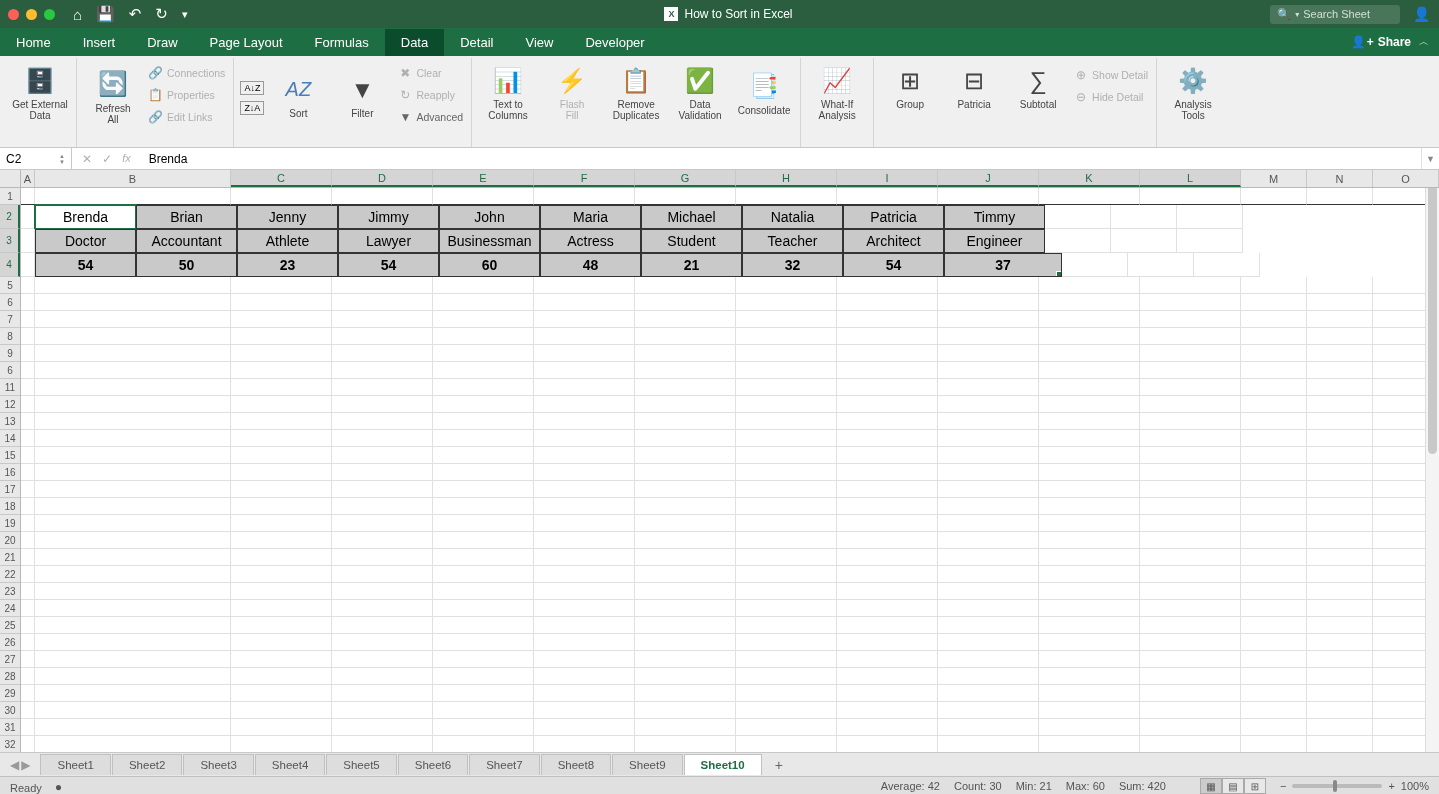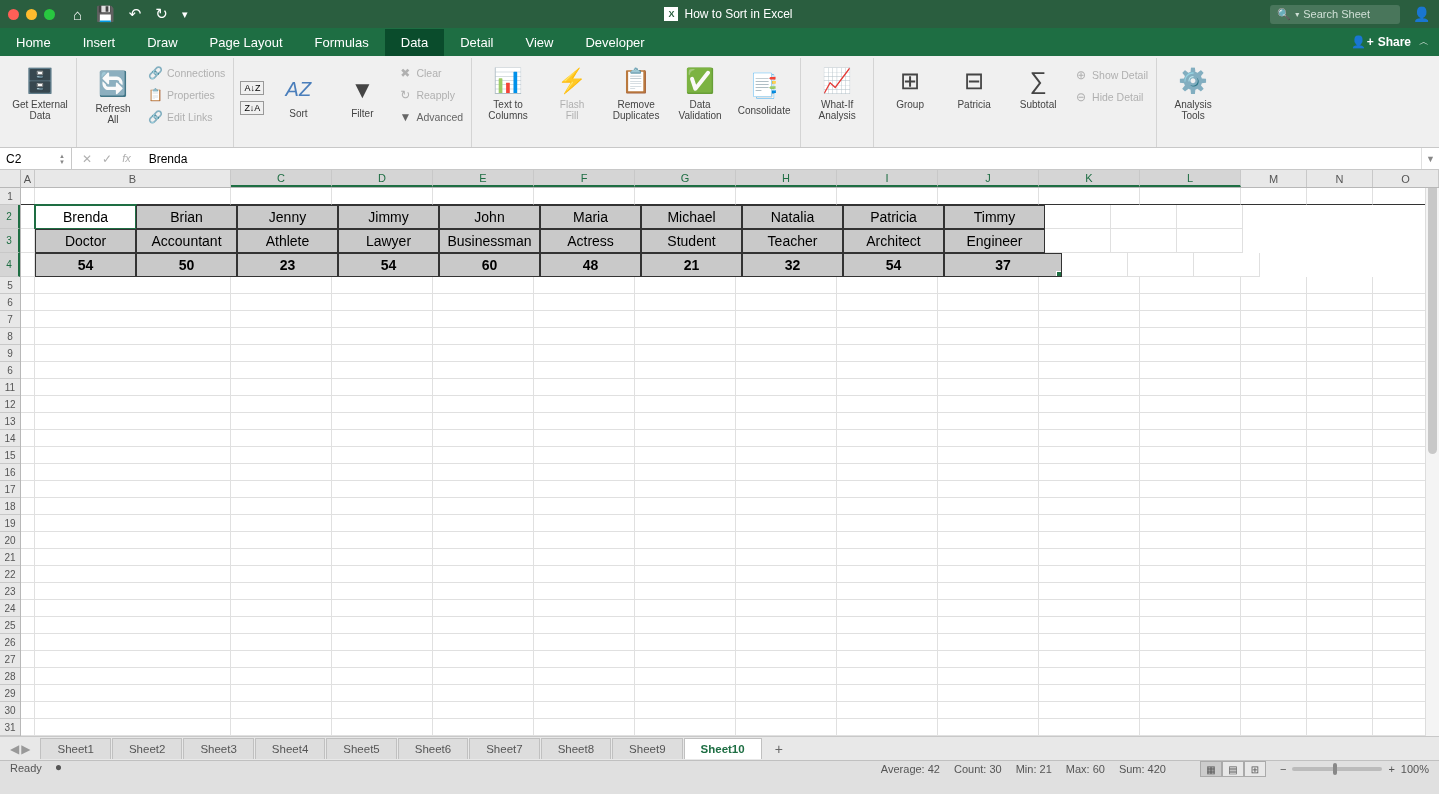--- a/index.html
+++ b/index.html
@@ -65,21 +65,21 @@
 .fill-handle { position: relative; }
 .fill-handle::after { content: ''; position: absolute; bottom: -3px; right: -3px; width: 6px; height: 6px; background: #1e6e43; border: 1px solid #fff; }
 
 .tab-bar { height: 24px; background: #e8e8e8; border-top: 1px solid #c8c8c8; display: flex; align-items: center; font-size: 11.5px; }
 .tab-nav { display: flex; gap: 2px; padding: 0 10px; color: #999; }
 .tab-nav span { cursor: pointer; font-size: 12px; }
 .tab { padding: 4px 16px; border: 1px solid #c0c0c0; border-bottom: none; background: #ddd; color: #555; cursor: pointer; margin-right: 1px; }
 .tab.active { background: #fff; color: #1e6e43; font-weight: bold; border-top: 1px solid #c0c0c0; }
 .tab-add { padding: 0 12px; color: #666; font-size: 14px; cursor: pointer; }
 
-.status-bar { height: 34px; background: #e0e0e0; border-top: 1px solid #c0c0c0; display: flex; align-items: flex-start; font-size: 11px; color: #555; padding: 0 10px; }
+.status-bar { height: 18px; background: #e0e0e0; border-top: 1px solid #c0c0c0; display: flex; align-items: flex-end; font-size: 11px; color: #555; padding: 0 10px; }
 .status-left { display: flex; gap: 14px; align-items: center; }
 .status-right { margin-left: auto; display: flex; gap: 14px; align-items: center; }
 .view-btns { display: flex; gap: 0; margin-left: 20px; }
 .view-btn { width: 22px; height: 16px; border: 1px solid #aaa; display: flex; align-items: center; justify-content: center; font-size: 10px; background: #e8e8e8; }
 .view-btn.active { background: #ccc; }
 .zoom { display: flex; align-items: center; gap: 6px; }
 .zslider { width: 90px; height: 4px; background: #bbb; border-radius: 2px; position: relative; }
 .zslider::after { content: ''; position: absolute; left: 45%; top: -4px; width: 4px; height: 12px; background: #888; border-radius: 2px; }
 
 .scroll-v { position: absolute; right: 0; top: 0; bottom: 0; width: 14px; background: #f4f4f4; border-left: 1px solid #ddd; }

